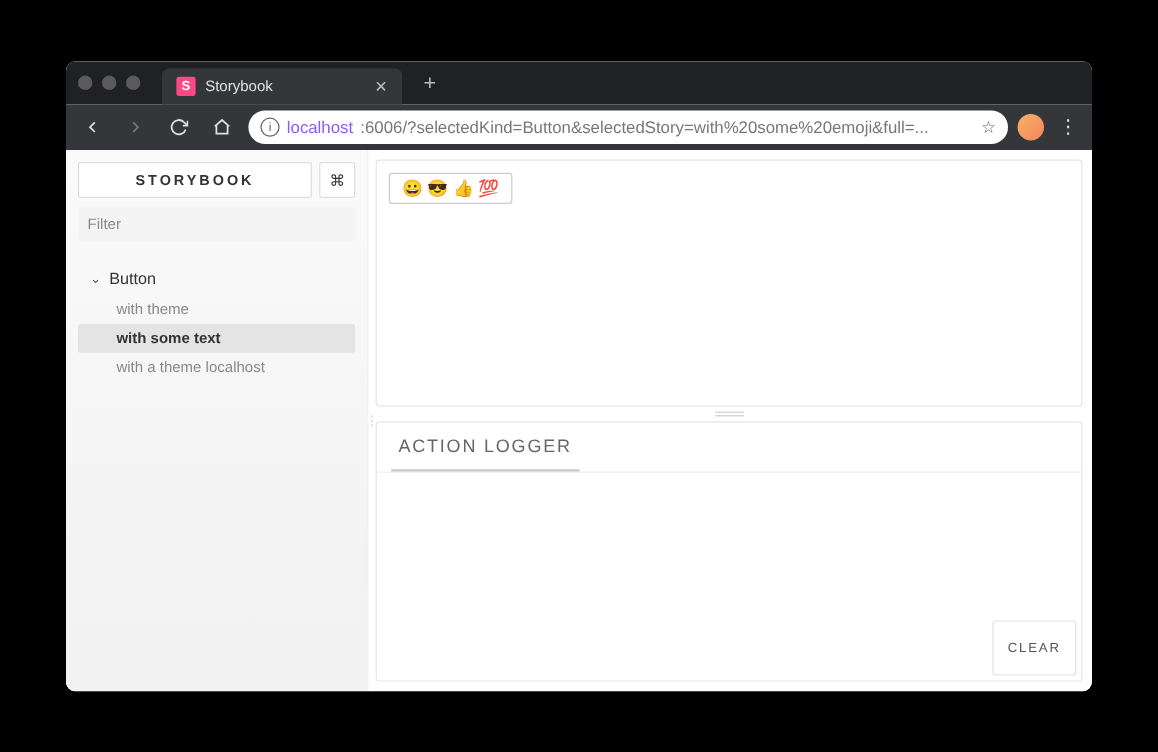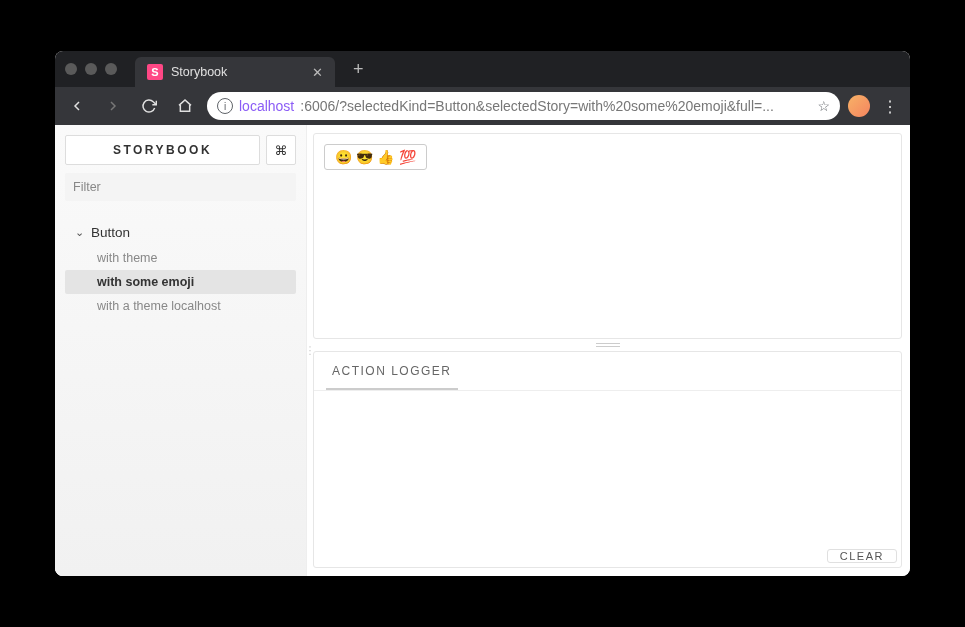--- a/index.html
+++ b/index.html
@@ -209,37 +209,37 @@
       background: #fff;
       display: flex;
       flex-direction: column;
     }
     .addon-tabs {
       border-bottom: 1px solid #eee;
       display: flex;
       padding: 0 12px;
     }
     .addon-tab {
-      font-size: 12px;
+      font-size: 15px;
       letter-spacing: 1.5px;
       color: #666;
       padding: 12px 6px 10px 6px;
       border-bottom: 2px solid #ccc;
       cursor: pointer;
     }
     .addon-body { flex: 1; }
     .addon-footer {
       display: flex; justify-content: flex-end;
       padding: 4px;
     }
     .clear-btn {
       border: 1px solid #e0e0e0;
       background: #fff;
       border-radius: 3px;
-      padding: 0 12px;
+      padding: 16px 12px;
       font-size: 11px;
       letter-spacing: 1.5px;
       color: #555;
       cursor: pointer;
     }
   </style>
 </head>
 <body>
 
 <div class="window">
@@ -297,21 +297,21 @@
         <div class="sb-shortcut">⌘</div>
       </div>
       <input class="sb-filter" placeholder="Filter" style="">
       <div class="tree">
         <div class="tree-node">
           <span class="chev">⌄</span>
           <span>Button</span>
         </div>
         <div class="tree-children">
           <div class="story">with theme</div>
-          <div class="story active">with some emoji</div>
+          <div class="story active">with some text</div>
           <div class="story">with a theme localhost</div>
         </div>
       </div>
     </div>
 
     <div class="resizer-v">⋮</div>
 
     <div class="main">
       <div class="preview">
         <button class="demo-btn">😀 😎 👍 💯</button>

